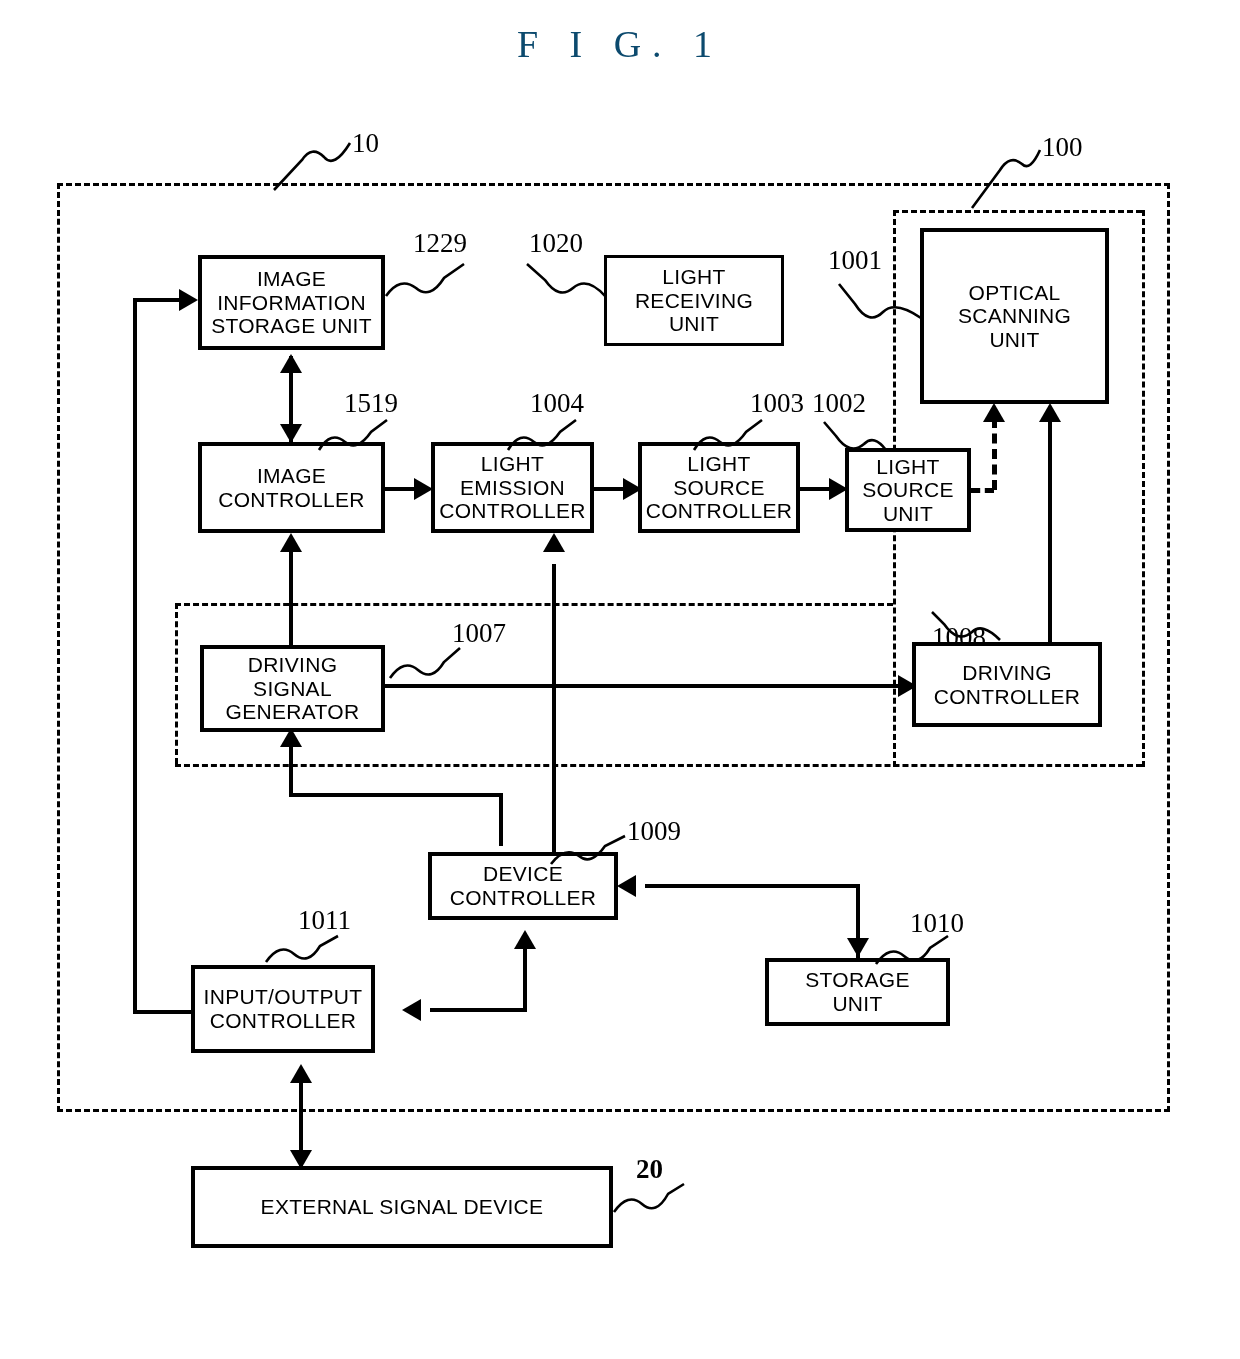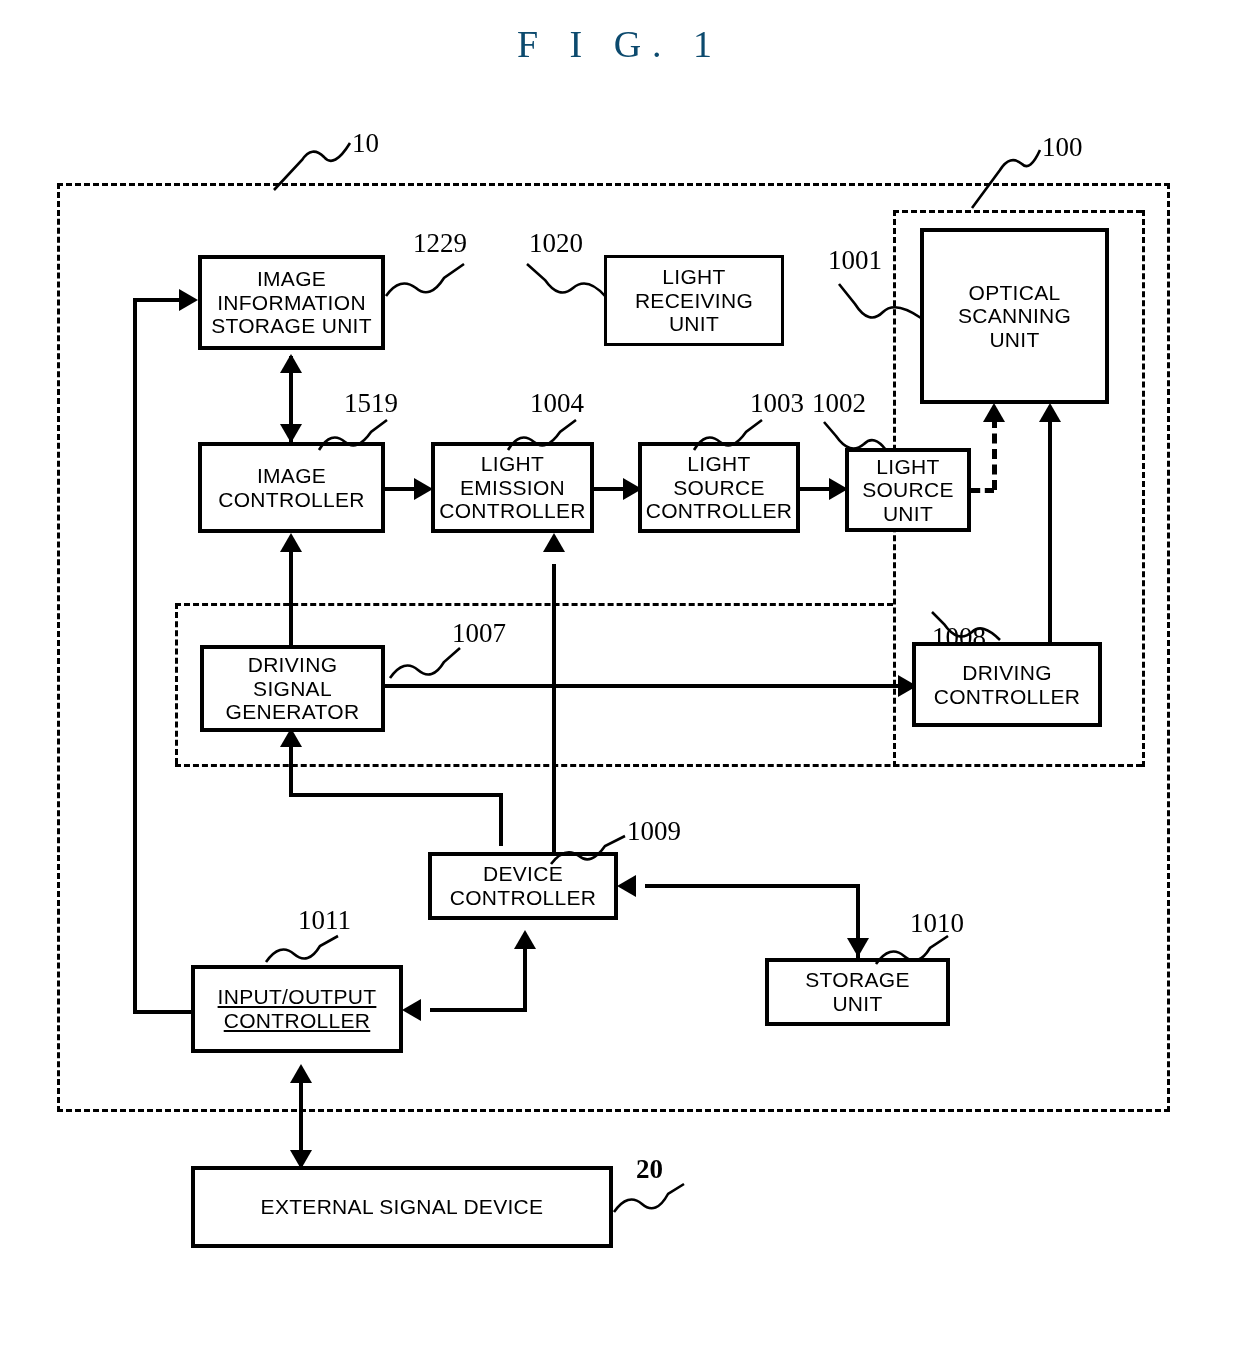--- a/index.html
+++ b/index.html
@@ -256,21 +256,21 @@
   <div class="box" style="left:428px; top:852px; width:190px; height:68px;">
     <span class="box-label">DEVICE
 CONTROLLER</span>
   </div>
 
   <div class="box" style="left:765px; top:958px; width:185px; height:68px;">
     <span class="box-label">STORAGE
 UNIT</span>
   </div>
 
-  <div class="box" style="left:191px; top:965px; width:212px; height:88px;text-decoration:underline;">
+  <div class="box" style="left:191px; top:965px; width:184px; height:88px;">
     <span class="box-label">INPUT/OUTPUT
 CONTROLLER</span>
   </div>
 
   <div class="box" style="left:191px; top:1166px; width:422px; height:82px;">
     <span class="box-label">EXTERNAL SIGNAL DEVICE</span>
   </div>
 
   <div class="ref" style="left:352px; top:128px;">10</div>
   <svg class="leader" style="left:272px; top:135px;" width="85" height="60">

